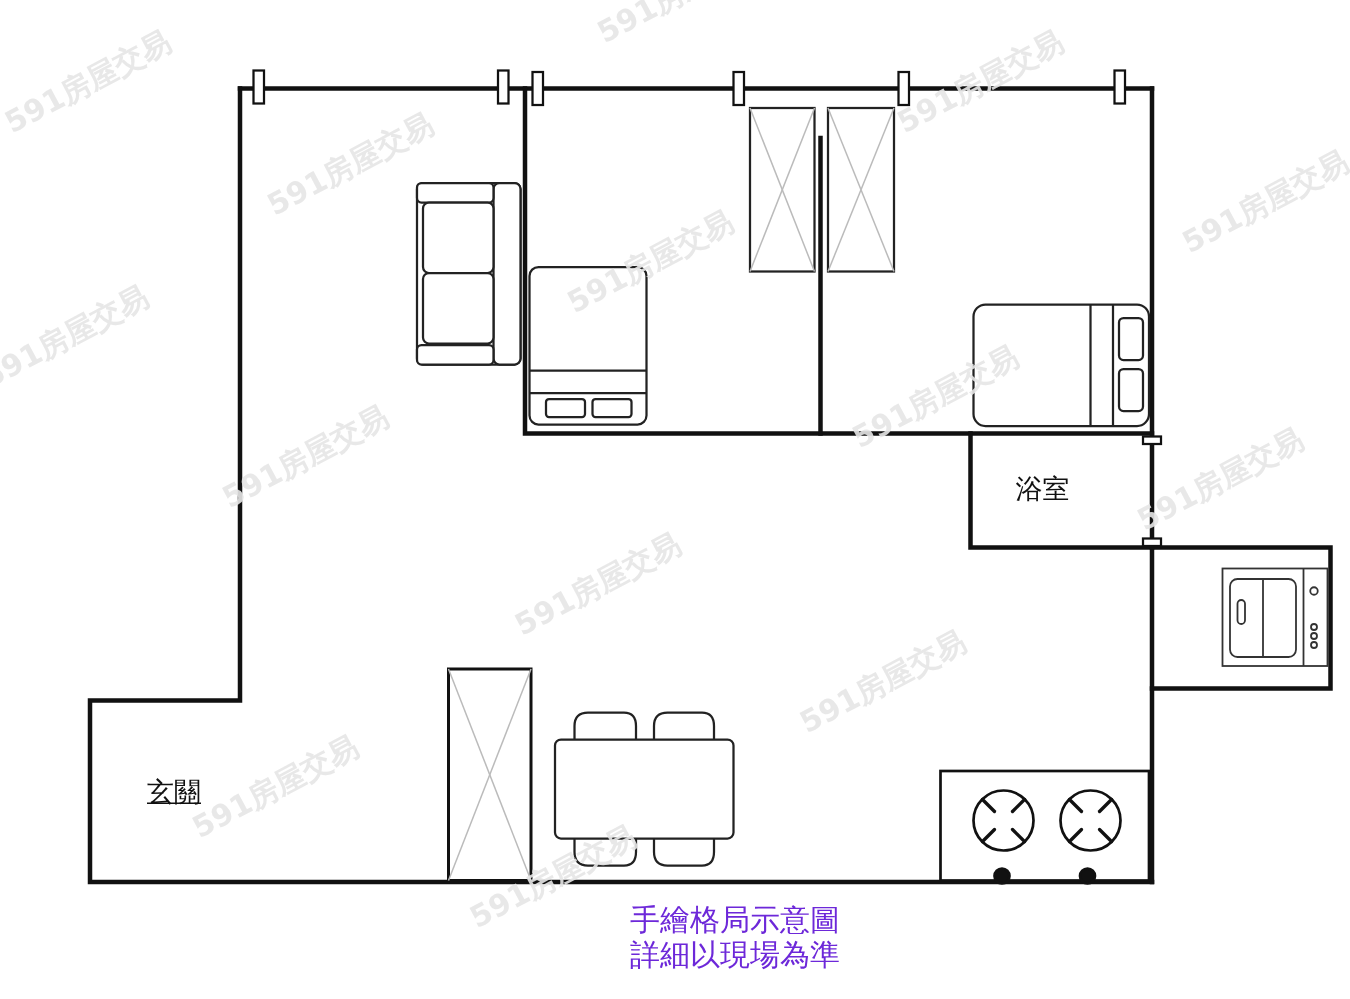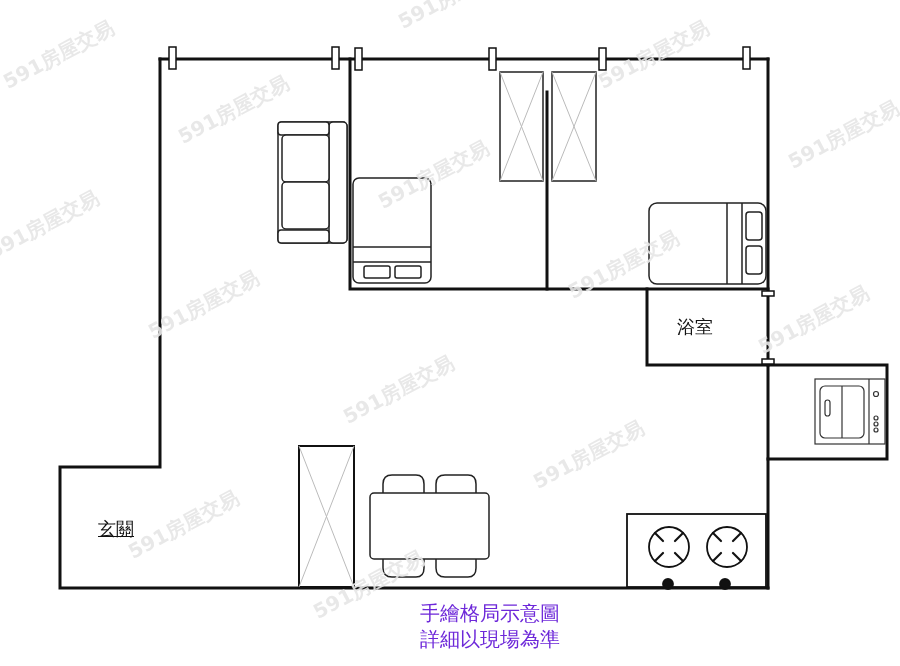--- a/index.html
+++ b/index.html
@@ -137,13 +137,13 @@
 <div class="wm" style="left:760px;top:335px;">591房屋交易</div>
 <div class="wm" style="left:535px;top:470px;">591房屋交易</div>
 <div class="wm" style="left:130px;top:540px;">591房屋交易</div>
 <div class="wm" style="left:315px;top:600px;">591房屋交易</div>
 <div class="wm" style="left:-10px;top:240px;">591房屋交易</div>
 
 <div class="label" style="left:677px;top:318px;">浴室</div>
 <div class="label" style="left:98px;top:520px;text-decoration:underline;">玄關</div>
 
 <div class="caption" style="top:600px;">手繪格局示意圖</div>
-<div class="caption" style="top:626px;">詳細以現場為準</div>
+<div class="caption" style="top:626px;font-family:Liberation Mono, monospace;">詳細以現場為準</div>
 
 </body></html>

